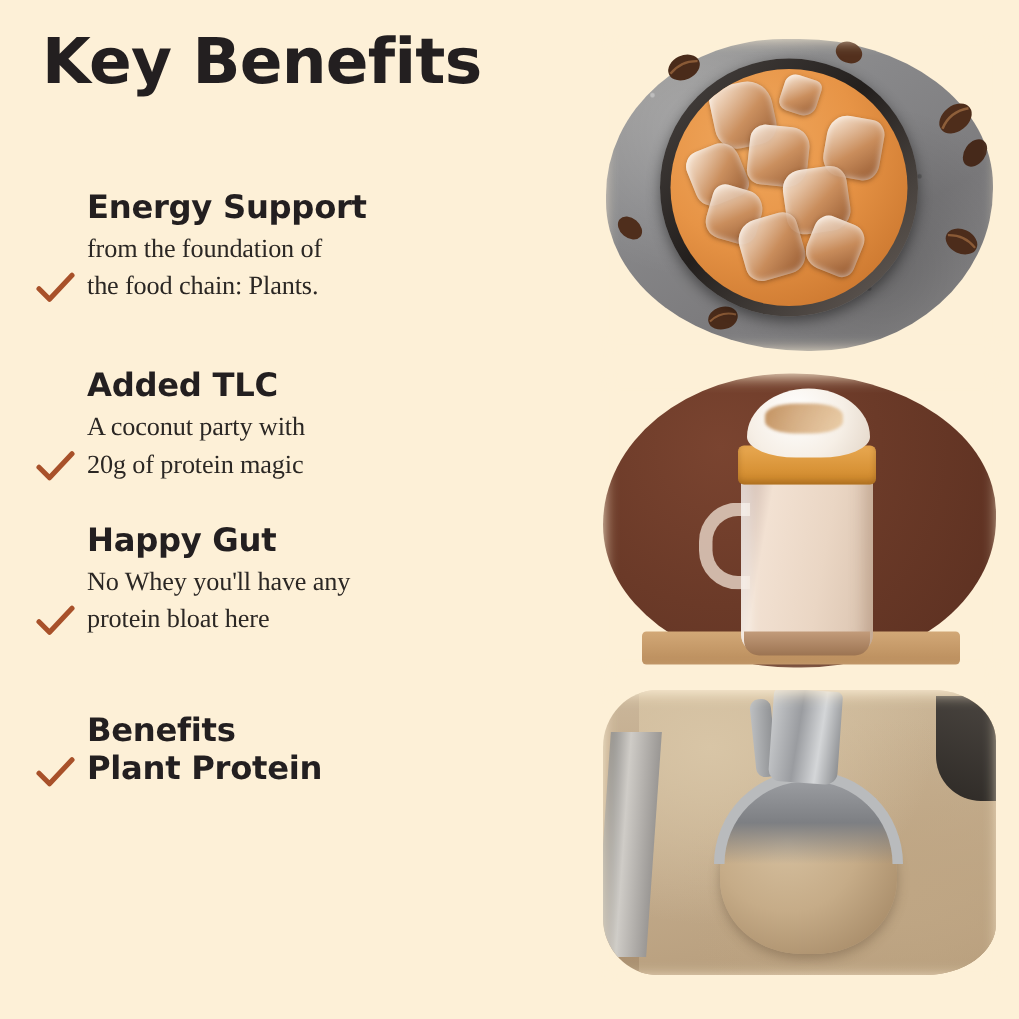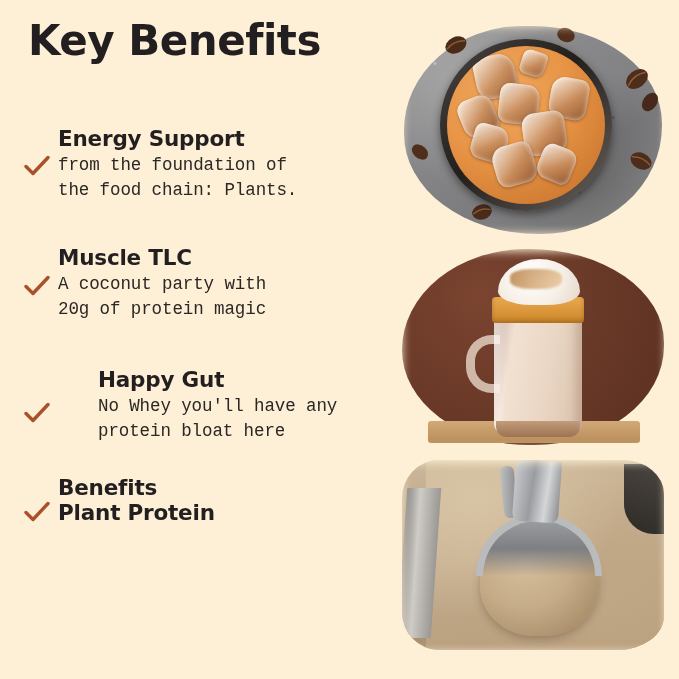--- a/index.html
+++ b/index.html
@@ -42,21 +42,21 @@
     color: #231F20;
     font-family: "DejaVu Sans", sans-serif;
     line-height: 1.1;
   }
 
   .benefit {
     position: absolute;
     left: 24px;
     width: 360px;
     display: flex;
-    align-items: center;
+    align-items: flex-end;
   }
 
   .check-wrap {
     width: 34px;
     flex: 0 0 34px;
     display: flex;
     justify-content: flex-start;
     padding-top: 2px;
   }
 
@@ -74,31 +74,31 @@
     color: #231F20;
     font-family: "DejaVu Sans", sans-serif;
     line-height: 1.18;
     letter-spacing: -0.2px;
     white-space: pre-line;
   }
 
   .benefit-desc {
     font-size: 17.5px;
     color: #2B2724;
-    font-family: Liberation Mono, monospace;
+    font-family: Liberation Serif, serif;
     line-height: 1.42;
     letter-spacing: -0.1px;
     margin-top: 2px;
     white-space: pre-line;
   }
 
   
   #benefit-0 { top: 126px; }
   #benefit-1 { top: 245px; }
-  #benefit-2 { top: 367px; gap: 40px; }
+  #benefit-2 { top: 348px; }
   #benefit-3 { top: 475px; }
 
   #benefit-0 .check-wrap { padding-top: 3px; }
   #benefit-1 .check-wrap { padding-top: 4px; }
   #benefit-2 .check-wrap { padding-top: 14px; }
   #benefit-3 .check-wrap { padding-top: 24px; }
 
   
   .photo {
     position: absolute;
@@ -321,21 +321,21 @@
       </div>
     </div>
 
     <div class="benefit" id="benefit-1">
       <div class="check-wrap">
         <svg class="check-icon" width="26" height="22" viewBox="0 0 26 22" aria-hidden="true">
           <path d="M2 11.5 L9 18.5 L24 2.5" fill="none" stroke="#A8512A" stroke-width="3.4" stroke-linecap="round" stroke-linejoin="round"></path>
         </svg>
       </div>
       <div class="benefit-body">
-        <div class="benefit-title">Muscle TLC</div>
+        <div class="benefit-title">Added TLC</div>
         <div class="benefit-desc">A coconut party with
 20g of protein magic</div>
       </div>
     </div>
 
     <div class="benefit" id="benefit-2">
       <div class="check-wrap">
         <svg class="check-icon" width="26" height="22" viewBox="0 0 26 22" aria-hidden="true">
           <path d="M2 11.5 L9 18.5 L24 2.5" fill="none" stroke="#A8512A" stroke-width="3.4" stroke-linecap="round" stroke-linejoin="round"></path>
         </svg>

